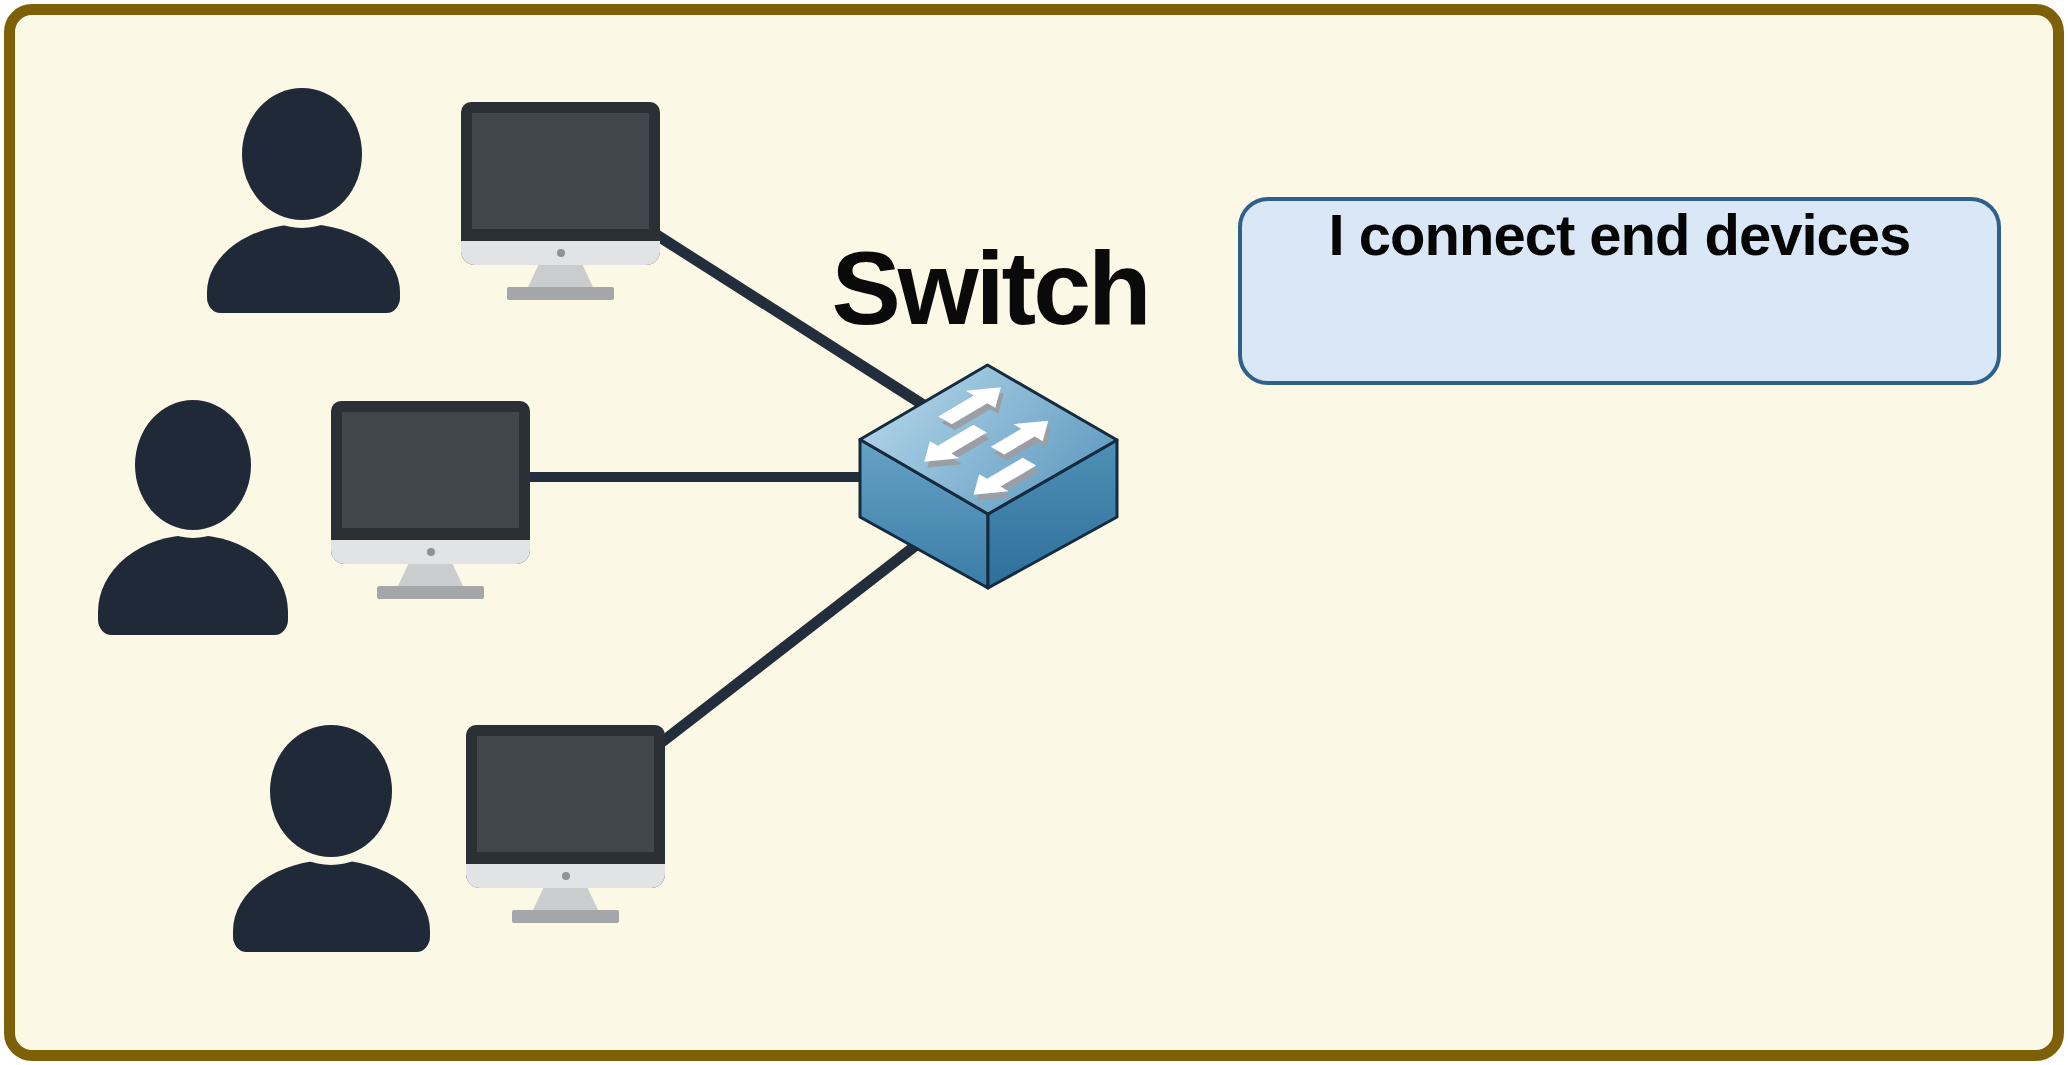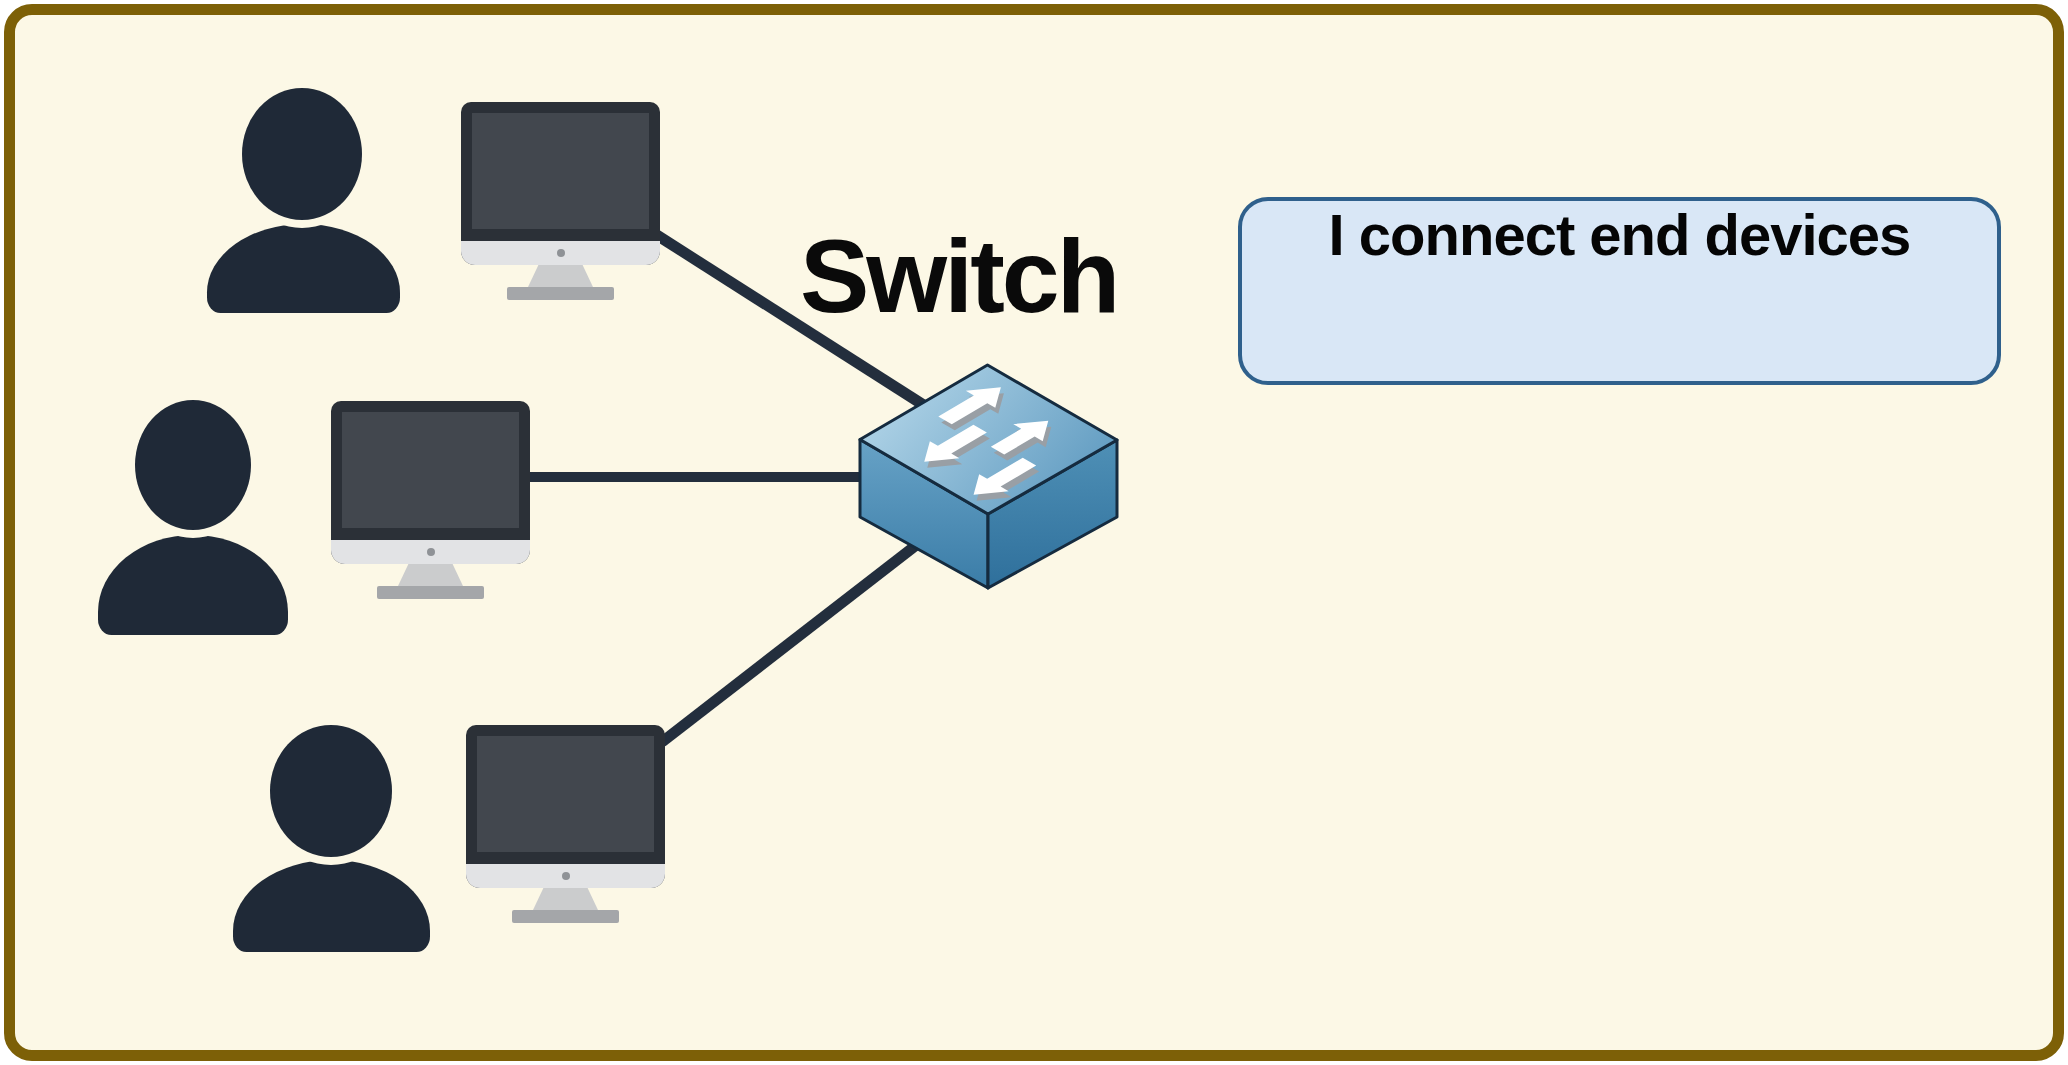--- a/index.html
+++ b/index.html
@@ -23,21 +23,21 @@
   .m-body{position:absolute;left:0;top:0;width:199px;height:163px;
           background:#2B3037;border-radius:10px 10px 14px 14px;overflow:hidden;}
   .m-screen{position:absolute;left:11px;top:11px;width:177px;height:116px;background:#42474E;}
   .m-chin{position:absolute;left:0;bottom:0;width:100%;height:24px;background:#E2E3E5;}
   .m-dot{position:absolute;left:95.5px;bottom:8px;width:8px;height:8px;border-radius:50%;background:#8F9296;}
   .m-neck{position:absolute;left:67px;top:163px;width:65px;height:22px;background:#CBCCCD;
           clip-path:polygon(16% 0,84% 0,100% 100%,0 100%);}
   .m-base{position:absolute;left:46px;top:185px;width:107px;height:13px;background:#A4A6A9;border-radius:2px;}
   
   .title{
-    position:absolute;left:800px;top:224px;width:380px;
+    position:absolute;left:800px;top:236px;width:380px;text-align:center;
     font-size:104px;line-height:1;font-weight:bold;letter-spacing:-3px;color:#0A0A0A;
   }
   
   .callout{
     position:absolute;left:1238px;top:197px;width:763px;height:188px;
     box-sizing:border-box;background:#D9E7F6;border:4px solid #2F608C;border-radius:30px;
     display:flex;flex-direction:column;align-items:center;justify-content:flex-start;
     color:#050505;font-weight:bold;font-size:58px;line-height:68px;letter-spacing:-1px;
     text-align:center;
   }

